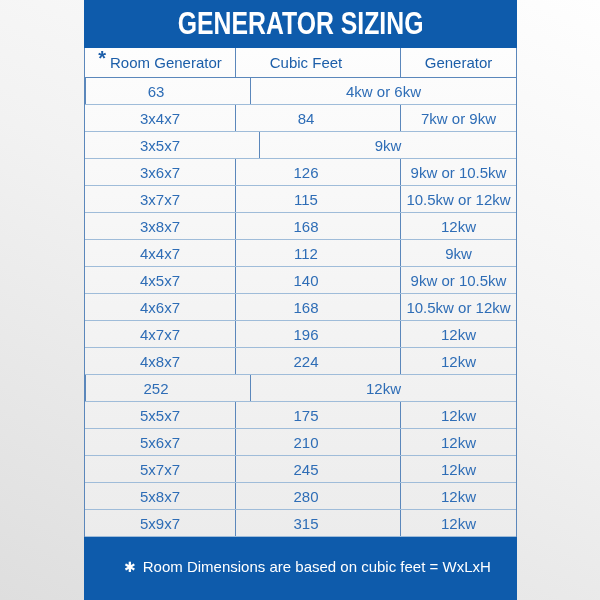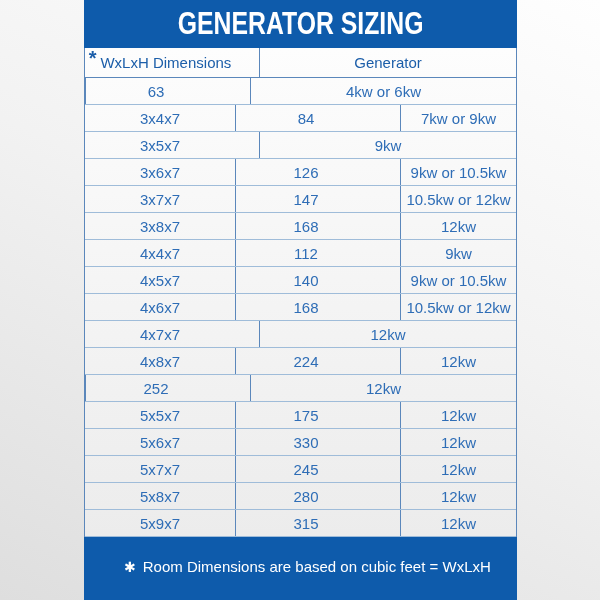--- a/index.html
+++ b/index.html
@@ -57,22 +57,23 @@
 <div class="panel">
 
   <div class="banner" style="background: rgb(14, 91, 171);">
     <div class="title">GENERATOR SIZING</div>
   </div>
 
   <div class="table">
     <div class="row header">
       <div class="cell c1">
         <span class="ast">*</span>
-        <span>WxLxH Dimensions</span>
+        <span>Room Generator</span>
       </div>
+      <div class="cell c2">Cubic Feet</div>
       <div class="cell c3">Generator</div>
     </div>
     <div id="table-body">
         <div class="row">
     <div class="cell c2">63</div>
     <div class="cell c3">4kw or 6kw</div>
   </div>
         <div class="row">
     <div class="cell c1">3x4x7</div>
     <div class="cell c2">84</div>
@@ -82,21 +83,21 @@
     <div class="cell c1">3x5x7</div>
     <div class="cell c3">9kw</div>
   </div>
         <div class="row">
     <div class="cell c1">3x6x7</div>
     <div class="cell c2">126</div>
     <div class="cell c3">9kw or 10.5kw</div>
   </div>
         <div class="row">
     <div class="cell c1">3x7x7</div>
-    <div class="cell c2">147</div>
+    <div class="cell c2">115</div>
     <div class="cell c3">10.5kw or 12kw</div>
   </div>
         <div class="row">
     <div class="cell c1">3x8x7</div>
     <div class="cell c2">168</div>
     <div class="cell c3">12kw</div>
   </div>
         <div class="row">
     <div class="cell c1">4x4x7</div>
     <div class="cell c2">112</div>
@@ -107,39 +108,40 @@
     <div class="cell c2">140</div>
     <div class="cell c3">9kw or 10.5kw</div>
   </div>
         <div class="row">
     <div class="cell c1">4x6x7</div>
     <div class="cell c2">168</div>
     <div class="cell c3">10.5kw or 12kw</div>
   </div>
         <div class="row">
     <div class="cell c1">4x7x7</div>
+    <div class="cell c2">196</div>
     <div class="cell c3">12kw</div>
   </div>
         <div class="row">
     <div class="cell c1">4x8x7</div>
     <div class="cell c2">224</div>
     <div class="cell c3">12kw</div>
   </div>
         <div class="row">
     <div class="cell c2">252</div>
     <div class="cell c3">12kw</div>
   </div>
         <div class="row">
     <div class="cell c1">5x5x7</div>
     <div class="cell c2">175</div>
     <div class="cell c3">12kw</div>
   </div>
         <div class="row">
     <div class="cell c1">5x6x7</div>
-    <div class="cell c2">330</div>
+    <div class="cell c2">210</div>
     <div class="cell c3">12kw</div>
   </div>
         <div class="row">
     <div class="cell c1">5x7x7</div>
     <div class="cell c2">245</div>
     <div class="cell c3">12kw</div>
   </div>
         <div class="row">
     <div class="cell c1">5x8x7</div>
     <div class="cell c2">280</div>

